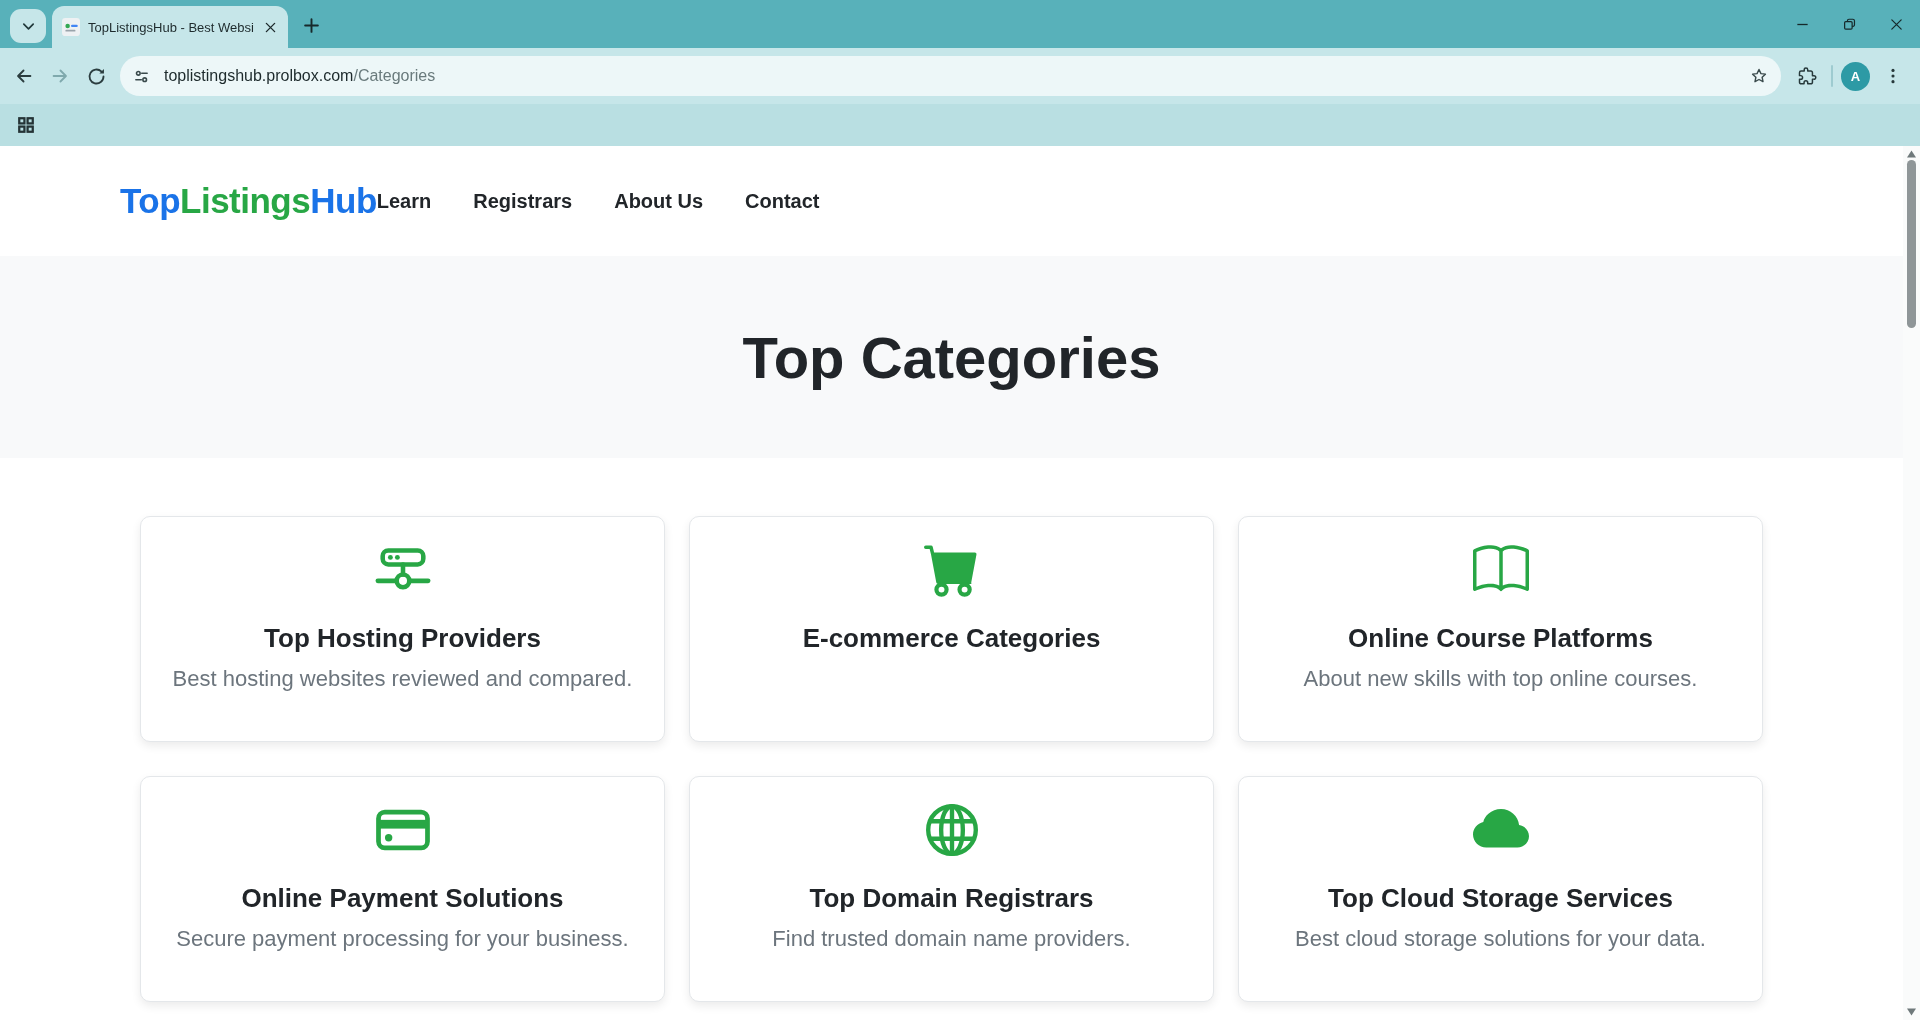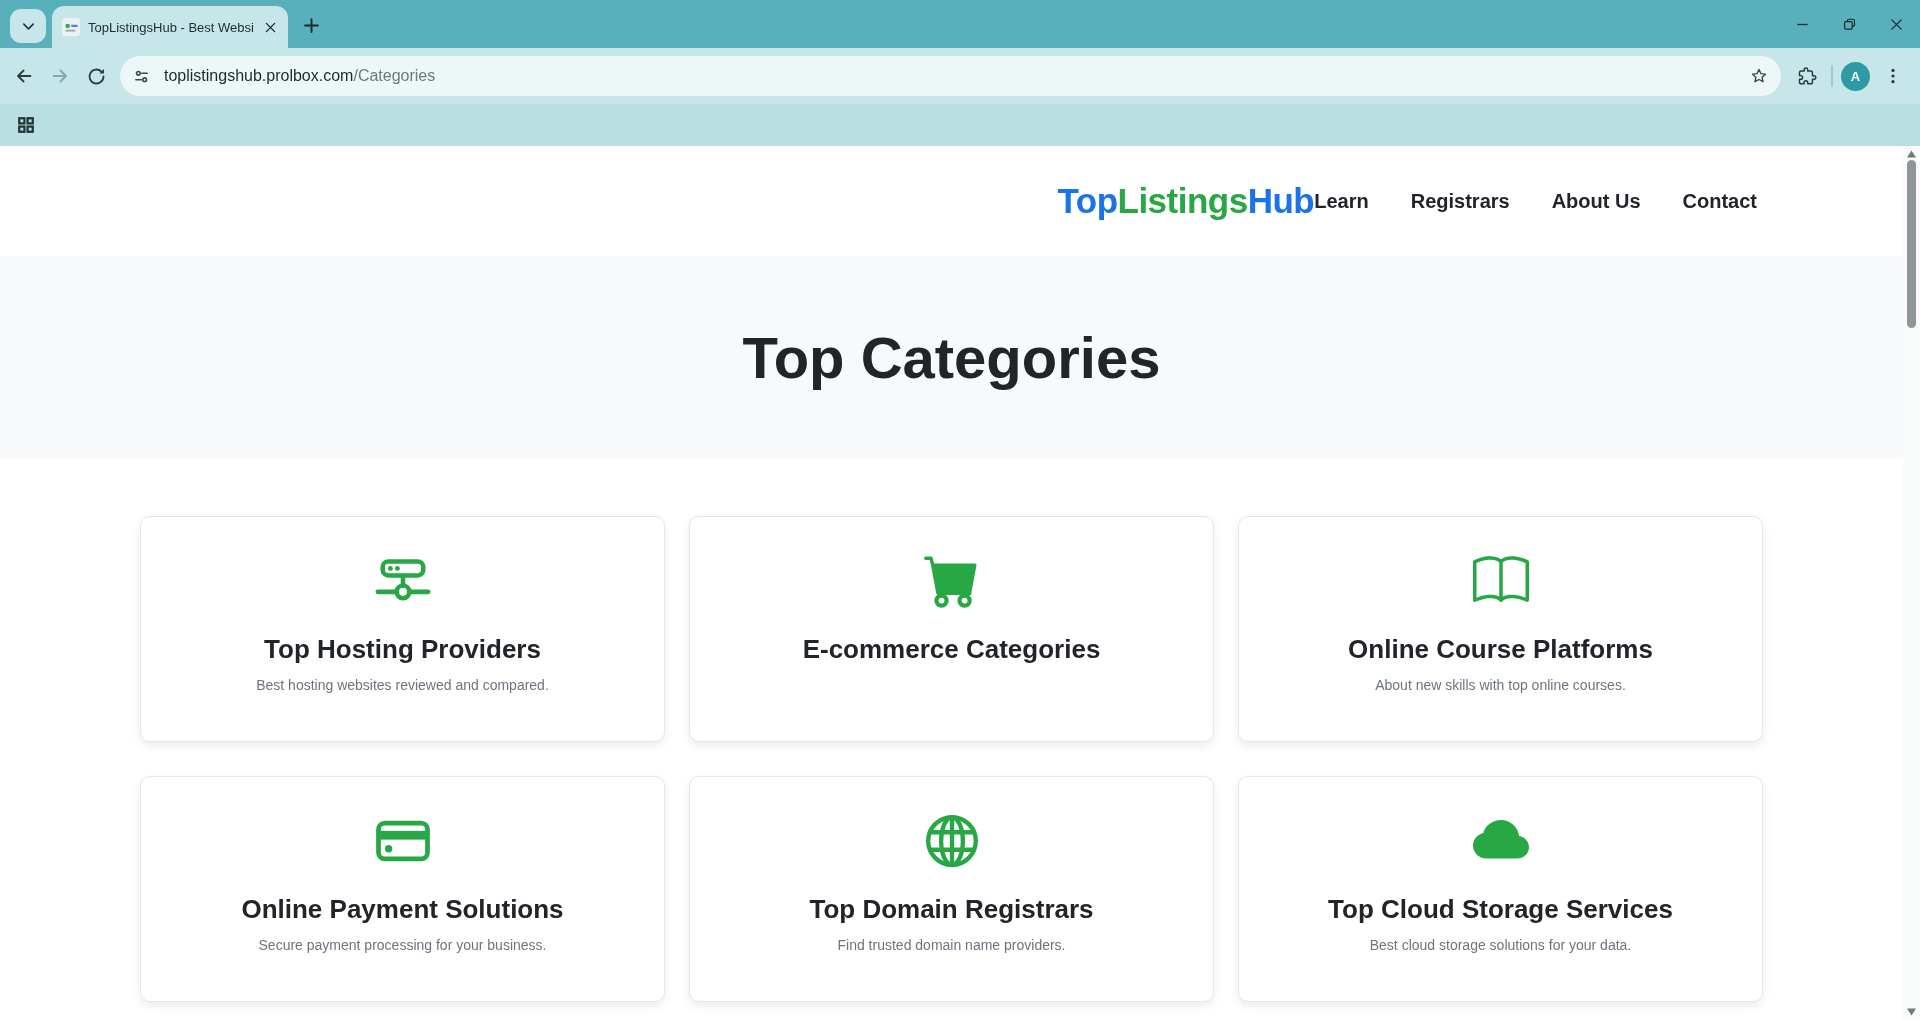--- a/index.html
+++ b/index.html
@@ -42,36 +42,36 @@
   .avatar { width:29px; height:29px; border-radius:50%; background:#2d9aa5; color:#fff; font-size:13px; font-weight:bold;
     display:flex; align-items:center; justify-content:center; margin-right:6px; cursor:pointer; }
 
   .bookmarks-bar { height:42px; background:#b9dfe2; display:flex; align-items:center; padding-left:12px; }
   .grid-btn { width:28px; height:28px; display:flex; align-items:center; justify-content:center; color:#243335; cursor:pointer; }
 
   
   .page { height:874px; position:relative; background:#fff; }
   .content { margin-right:17px; height:100%; overflow:hidden; }
 
-  .site-header { height:110px; background:#fff; display:flex; align-items:center; justify-content:flex-end;
+  .site-header { height:110px; background:#fff; display:flex; align-items:center; justify-content:flex-start;
     padding:0 146px 0 120px; }
   .logo { font-size:35px; font-weight:700; letter-spacing:-0.5px; cursor:pointer; }
   .main-nav { display:flex; gap:42px; }
   .main-nav a { font-size:20px; font-weight:600; color:#212529; text-decoration:none; cursor:pointer; }
 
   .hero { height:202px; background:#f8f9fa; display:flex; align-items:center; justify-content:center; }
   .hero h1 { margin:0; font-size:58px; font-weight:700; color:#212529; }
 
   .cards { padding:58px 140px 0; display:grid; grid-template-columns:repeat(3,1fr); column-gap:24px; row-gap:34px; }
   .card { background:#fff; border:1px solid #e4e7ea; border-radius:10px; height:226px;
     box-shadow:0 4px 10px rgba(0,0,0,.08); display:flex; flex-direction:column; align-items:center;
-    text-align:center; padding-top:35px; cursor:pointer; }
+    text-align:center; padding-top:24px; cursor:pointer; }
   .card-icon { height:58px; display:flex; align-items:center; justify-content:center; }
   .card h3 { margin:24px 0 0; font-size:26px; font-weight:600; color:#212529; }
-  .card p { margin:12px 0 0; font-size:14px; color:#6c757d;text-align:right; }
+  .card p { margin:12px 0 0; font-size:22px; color:#6c757d;text-align:right; }
 
   
   .scrollbar { position:absolute; top:0; right:0; width:17px; height:874px; background:#fafbfb; }
   .sb-arrow { position:absolute; left:0; width:17px; height:16px; display:flex; align-items:center; justify-content:center;
     color:#6f797b; cursor:pointer; }
   .sb-up { top:0; }
   .sb-down { bottom:0; }
   .sb-thumb { position:absolute; top:14px; left:4px; width:9px; height:168px; border-radius:5px; background:#8f9698; cursor:grab; }
 </style>
 </head>

